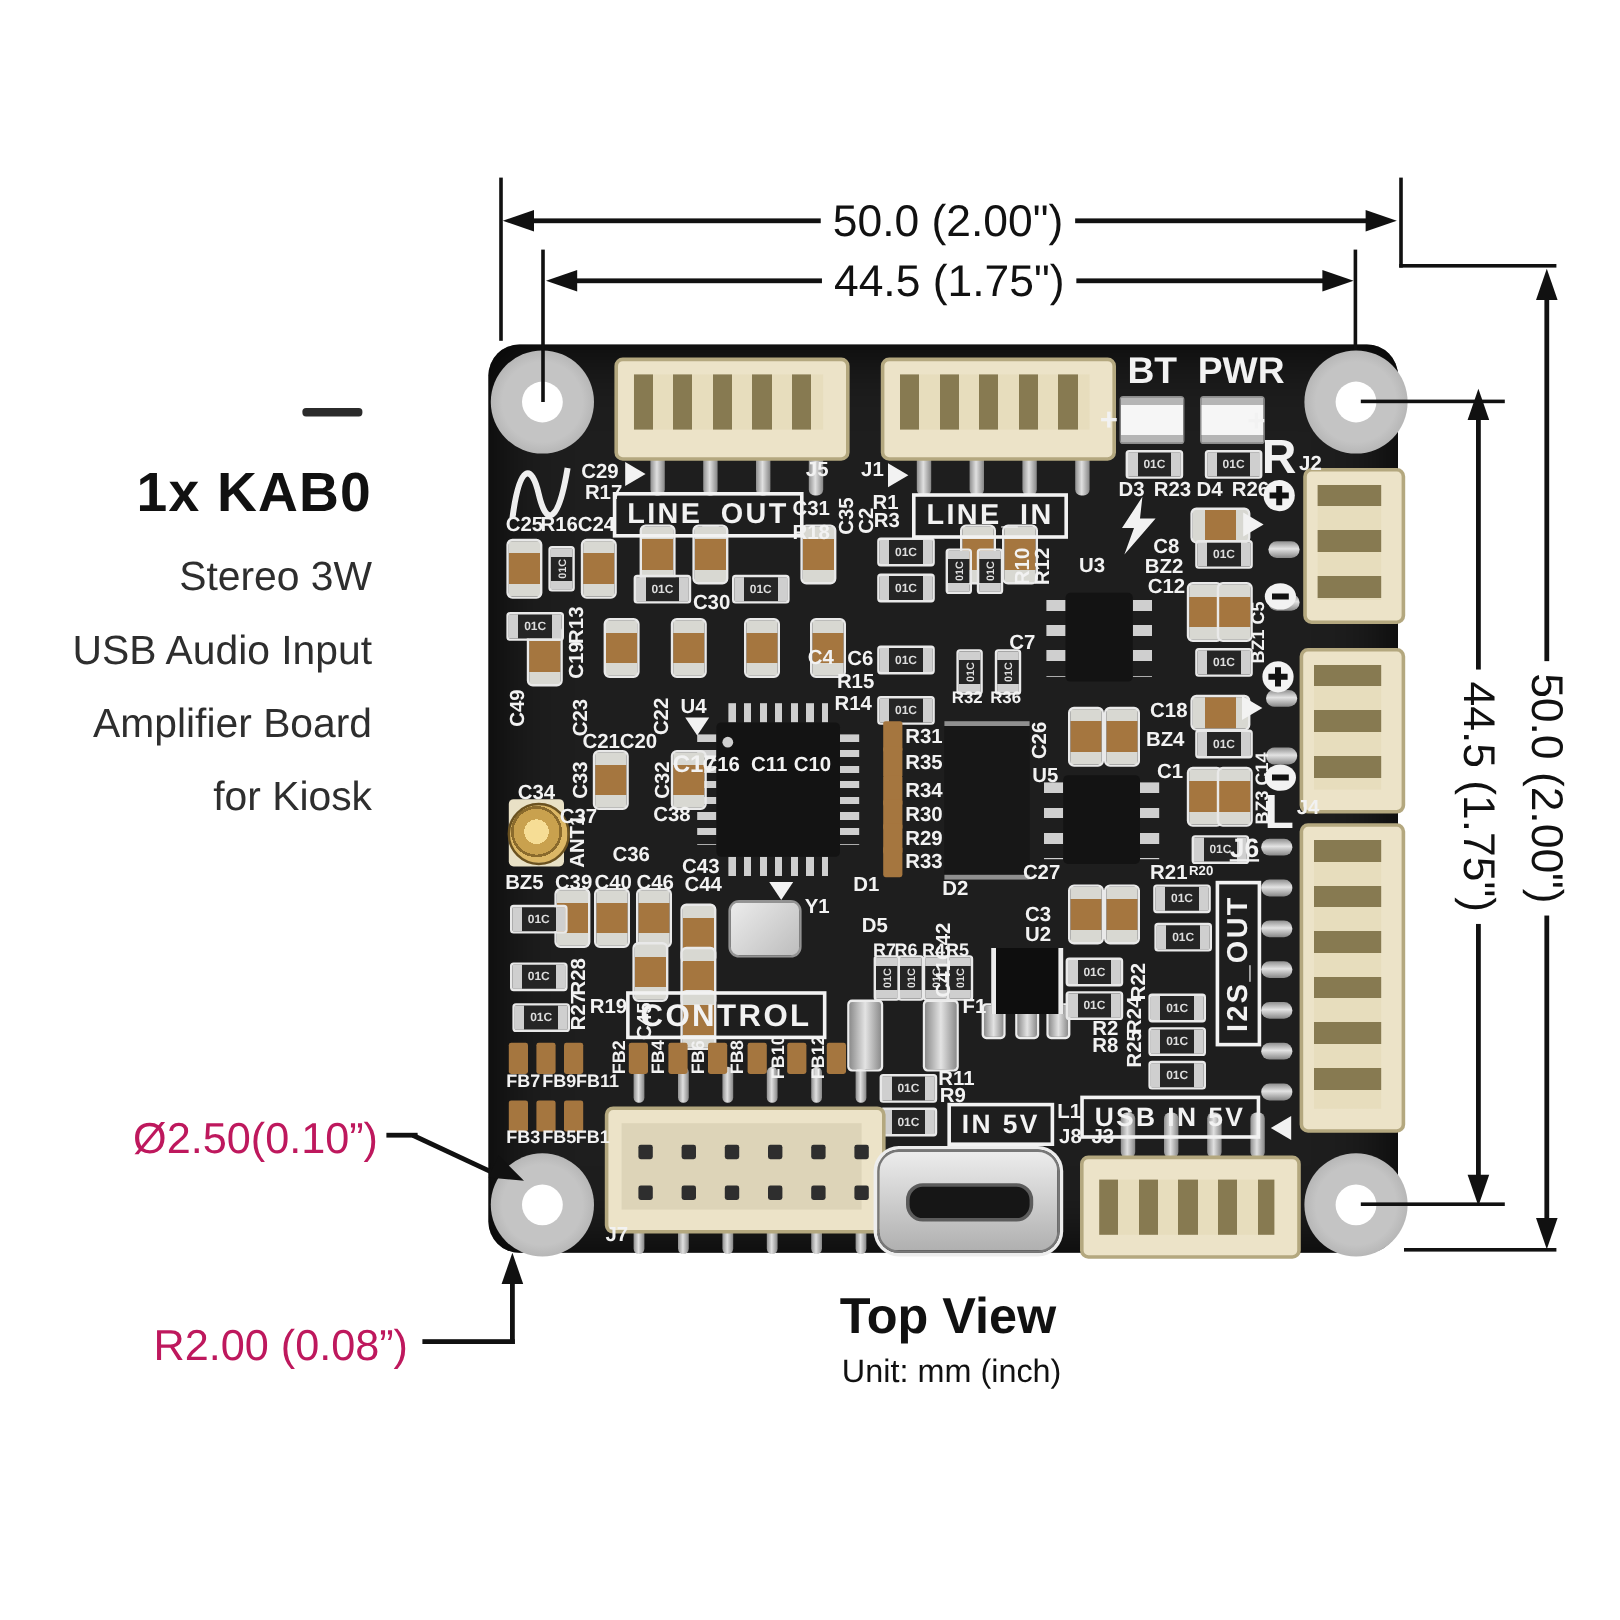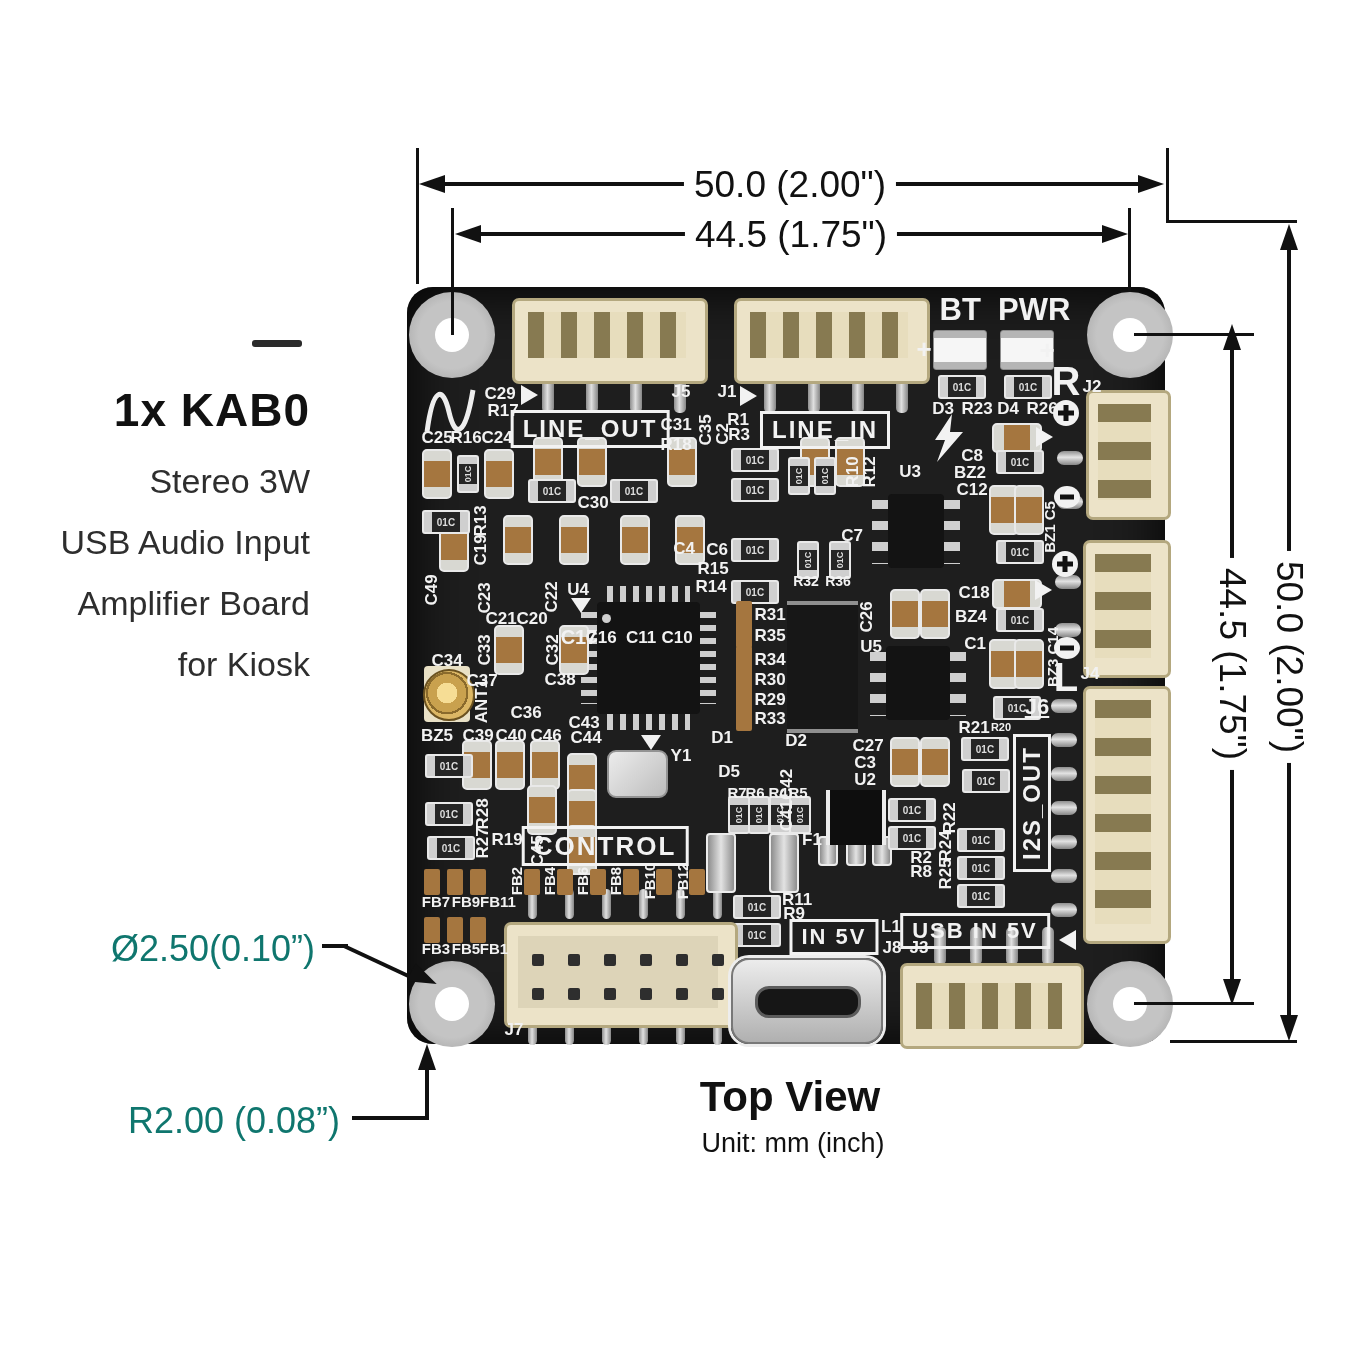--- a/index.html
+++ b/index.html
@@ -7,21 +7,21 @@
           font-family:"Liberation Sans",sans-serif;color:#1a1a1a;}
   .line{position:absolute;background:#111;}
   .dlbl{position:absolute;transform:translate(-50%,-50%);background:#fff;padding:0 10px;
         font-size:37px;color:#111;white-space:nowrap;z-index:30;}
   .dlbl.rot{transform:translate(-50%,-50%) rotate(90deg);}
   .arr{position:absolute;width:0;height:0;border-style:solid;z-index:25;}
   .arr.l{border-width:9px 26px 9px 0;border-color:transparent #111 transparent transparent;}
   .arr.r{border-width:9px 0 9px 26px;border-color:transparent transparent transparent #111;}
   .arr.u{border-width:0 9px 26px 9px;border-color:transparent transparent #111 transparent;}
   .arr.d{border-width:26px 9px 0 9px;border-color:#111 transparent transparent transparent;}
-  .callout{position:absolute;font-size:36px;color:#0f766e;white-space:nowrap;}
+  .callout{position:absolute;font-size:36px;color:#be185d;white-space:nowrap;}
   .product{position:absolute;left:30px;top:330px;width:280px;text-align:right;}
   .pdash{width:50px;height:7px;background:#2b2b2b;border-radius:3px;margin:10px 8px 36px auto;}
   .ptitle{font-size:46px;font-weight:bold;letter-spacing:1px;color:#111;margin-bottom:14px;}
   .pline{font-size:34px;color:#2e2e2e;line-height:61px;}
   .cap-title{position:absolute;left:790px;top:1097px;transform:translate(-50%,-50%);
              font-size:42px;font-weight:600;color:#111;white-space:nowrap;}
   .cap-sub{position:absolute;left:793px;top:1143px;transform:translate(-50%,-50%);
            font-size:27px;color:#111;white-space:nowrap;}
   
   .board{position:absolute;left:407px;top:287px;width:758px;height:757px;background:#1e1e1e;
@@ -358,21 +358,21 @@
       <div class="sl" style="left: 179px; top: 450px; font-size: 17px; transform: translate(-50%, -50%);">C44</div>
       <div class="sl" style="left: 30px; top: 448px; font-size: 17px; transform: translate(-50%, -50%);">BZ5</div>
       <div class="sl" style="left: 71px; top: 448px; font-size: 17px; transform: translate(-50%, -50%);">C39</div>
       <div class="sl" style="left: 104px; top: 448px; font-size: 17px; transform: translate(-50%, -50%);">C40</div>
       <div class="sl" style="left: 139px; top: 448px; font-size: 17px; transform: translate(-50%, -50%);">C46</div>
       <div class="sl" style="left: 274px; top: 468px; font-size: 17px; transform: translate(-50%, -50%);">Y1</div>
       <div class="sl" style="left: 315px; top: 450px; font-size: 17px; transform: translate(-50%, -50%);">D1</div>
       <div class="sl" style="left: 389px; top: 453px; font-size: 17px; transform: translate(-50%, -50%);">D2</div>
       <div class="sl" style="left: 322px; top: 484px; font-size: 17px; transform: translate(-50%, -50%);">D5</div>
       <div class="sl" style="left: 379px; top: 513px; font-size: 17px; transform: translate(-50%, -50%) rotate(-90deg);">C41C42</div>
-      <div class="sl" style="left: 461px; top: 458px; font-size: 17px; transform: translate(-50%, -50%);">C27</div>
+      <div class="sl" style="left: 461px; top: 440px; font-size: 17px; transform: translate(-50%, -50%);">C27</div>
       <div class="sl" style="left: 458px; top: 475px; font-size: 17px; transform: translate(-50%, -50%);">C3</div>
       <div class="sl" style="left: 458px; top: 492px; font-size: 17px; transform: translate(-50%, -50%);">U2</div>
       <div class="sl" style="left: 330px; top: 505px; font-size: 15px; transform: translate(-50%, -50%);">R7</div>
       <div class="sl" style="left: 348px; top: 505px; font-size: 15px; transform: translate(-50%, -50%);">R6</div>
       <div class="sl" style="left: 371px; top: 505px; font-size: 15px; transform: translate(-50%, -50%);">R4</div>
       <div class="sl" style="left: 391px; top: 505px; font-size: 15px; transform: translate(-50%, -50%);">R5</div>
       <div class="sl" style="left: 405px; top: 552px; font-size: 17px; transform: translate(-50%, -50%);">F1</div>
       <div class="sl" style="left: 75px; top: 527px; font-size: 17px; transform: translate(-50%, -50%) rotate(-90deg);">R28</div>
       <div class="sl" style="left: 75px; top: 556px; font-size: 17px; transform: translate(-50%, -50%) rotate(-90deg);">R27</div>
       <div class="sl" style="left: 100px; top: 552px; font-size: 17px; transform: translate(-50%, -50%);">R19</div>

